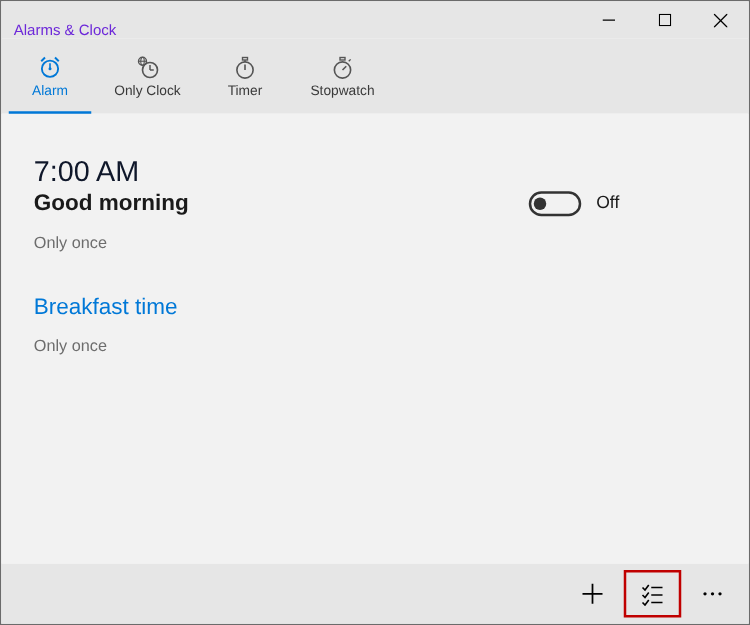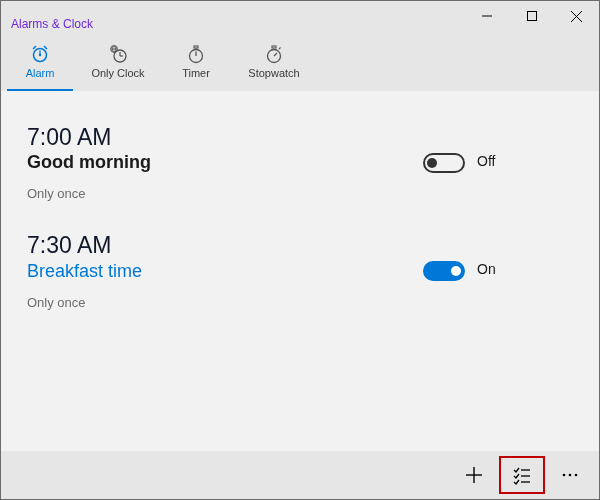--- a/index.html
+++ b/index.html
@@ -247,29 +247,22 @@
       <div class="alarm-toggle-wrap">
         <div class="toggle off">
             <div class="knob"></div>
           </div>
         <span class="toggle-label">Off</span>
       </div>
     </div>
 
     <div class="alarm-row">
       <div class="alarm-info">
-        <div class="alarm-time">7:30 AM</div>
         <div class="alarm-name accent">Breakfast time</div>
         <div class="alarm-repeat">Only once</div>
-      </div>
-      <div class="alarm-toggle-wrap">
-        <div class="toggle on">
-            <div class="knob"></div>
-          </div>
-        <span class="toggle-label">On</span>
       </div>
     </div>
 
   </div>
 
   <div class="commandbar">
     <div class="cmd-btn">
       <svg width="20" height="20" viewBox="0 0 20 20">
           <line x1="10" y1="2" x2="10" y2="18" stroke="#000" stroke-width="1.4"></line>
           <line x1="2" y1="10" x2="18" y2="10" stroke="#000" stroke-width="1.4"></line>

